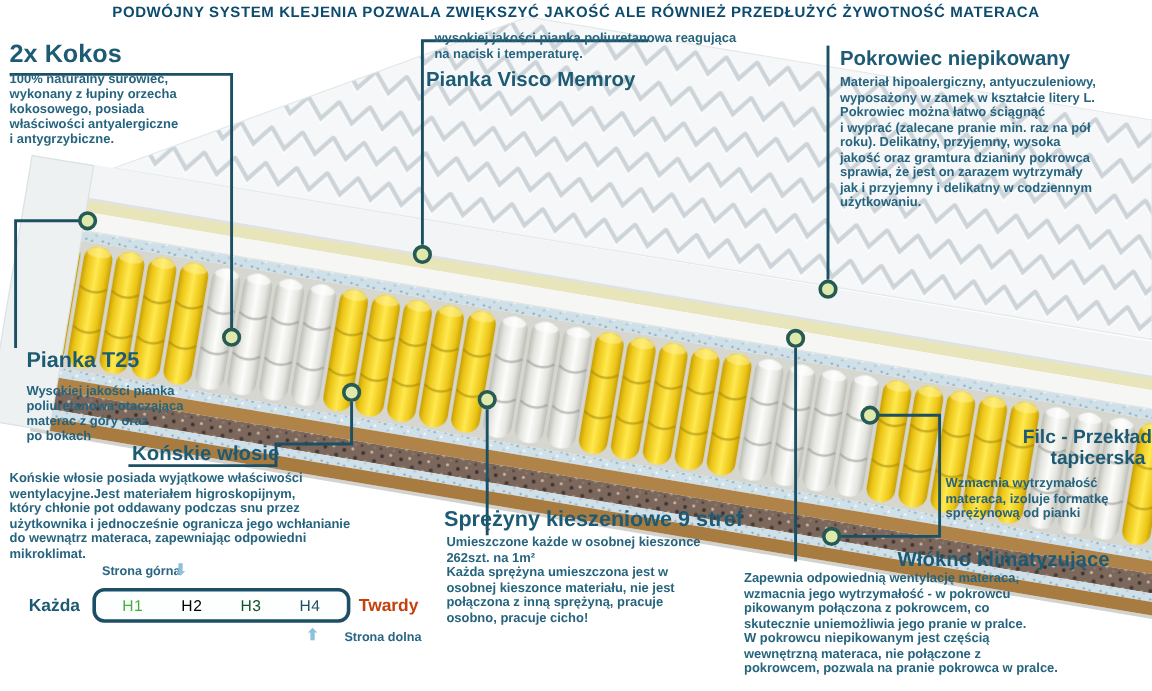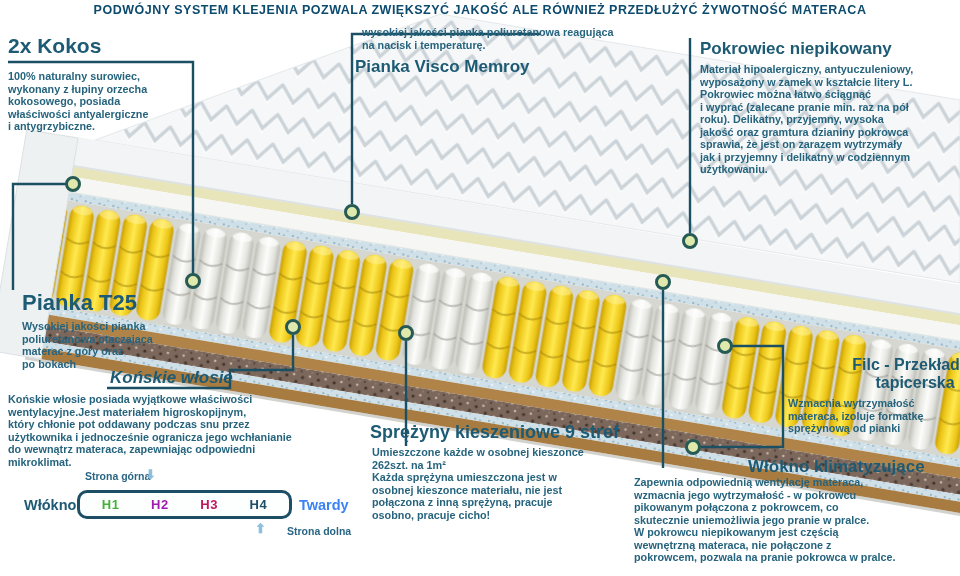--- a/index.html
+++ b/index.html
@@ -15,44 +15,44 @@
     left:0;right:0;top:3px;text-align:center;
     font-size:12.5px;font-weight:bold;letter-spacing:0.5px;
     color:#0c4a6e;
   }
   .sec-title{font-weight:bold;color:#1d5a73;}
   .body-txt{
     font-weight:bold;font-size:10.8px;line-height:12.5px;
     color:#26647e;white-space:pre-line;
   }
   .t-kokos{left:8px;top:34px;font-size:21px;}
-  .b-kokos{left:8px;top:70px;width:205px;}
+  .b-kokos{left:8px;top:60px;width:205px;}
   .t-visco{left:355px;top:17px;font-size:17px;margin-top:40px;}
   .b-visco{left:362px;top:26px;width:312px;}
   .t-pokrowiec{left:700px;top:39px;font-size:17px;}
   .b-pokrowiec{left:700px;top:63px;width:268px;}
-  .t-t25{left:22px;top:290px;font-size:22px;}
+  .t-t25{left:22px;top:290px;font-size:18px;}
   .b-t25{left:22px;top:320px;width:170px;}
-  .t-konskie{left:110px;top:368px;font-size:17px;font-style:italic;}
+  .t-konskie{left:110px;top:368px;font-size:17px;}
   .b-konskie{left:8px;top:393px;width:382px;}
   .t-filc{left:790px;top:356px;font-size:16px;width:162px;text-align:center;line-height:18px;white-space:pre-line;padding-left:44px;}
   .b-filc{left:788px;top:397px;width:172px;}
   .t-sprezyny{left:370px;top:422px;font-size:18px;}
   .b-sprezyny{left:372px;top:446px;width:252px;}
   .t-wlokno{left:748px;top:457px;font-size:17px;}
-  .b-wlokno{left:634px;top:476px;width:302px;}
+  .b-wlokno{left:620px;top:476px;width:302px;}
   .lbl-miekki{left:24px;top:497px;font-size:14.5px;font-weight:bold;color:#1d5a73;}
-  .lbl-twardy{left:299px;top:497px;font-size:14.5px;font-weight:bold;color:#3b82f6;}
+  .lbl-twardy{left:299px;top:497px;font-size:14.5px;font-weight:bold;color:#c2410c;}
   .scale-box{
     left:77px;top:490px;width:215px;height:29px;
     border:3.5px solid #1c4f66;border-radius:10px;background:#fdfefe;
     display:flex;align-items:center;justify-content:space-around;
     box-sizing:border-box;padding:0 6px;
   }
-  .scale-lv{font-size:13px;font-weight:bold;letter-spacing:0.5px;}
+  .scale-lv{font-size:13px;font-weight:normal;letter-spacing:0.5px;}
   .note{font-size:10.5px;font-weight:bold;color:#2a6684;}
   .n-gorna{left:85px;top:470px;}
   .n-dolna{left:271px;top:525px;padding-left:16px;}
   .arrow{font-size:13px;color:#8cc0dc;font-weight:bold;}
   .a-down{left:145px;top:467px;}
   .a-up{left:255px;top:521px;}
 </style>
 </head>
 <body>
 
@@ -216,23 +216,23 @@
 wzmacnia jego wytrzymałość - w pokrowcu
 pikowanym połączona z pokrowcem, co
 skutecznie uniemożliwia jego pranie w pralce.
 W pokrowcu niepikowanym jest częścią
 wewnętrzną materaca, nie połączone z
 pokrowcem, pozwala na pranie pokrowca w pralce.</div>
 
 <div class="abs layer-text note n-gorna">Strona górna</div>
 <span class="abs layer-text arrow a-down">⬇</span>
 
-<div class="abs layer-text lbl-miekki">Włókno</div>
+<div class="abs layer-text lbl-miekki">Każda</div>
 <div class="abs layer-text scale-box">
   <span class="scale-lv" style="color: rgb(69, 177, 58);">H1</span>
-  <span class="scale-lv" style="color: #a21caf;">H2</span>
-  <span class="scale-lv" style="color: #be185d;">H3</span>
+  <span class="scale-lv" style="color: #000000;">H2</span>
+  <span class="scale-lv" style="color: #14532d;">H3</span>
   <span class="scale-lv" style="color: rgb(28, 79, 102);">H4</span>
 </div>
 <div class="abs layer-text lbl-twardy">Twardy</div>
 
 <span class="abs layer-text arrow a-up">⬆</span>
 <div class="abs layer-text note n-dolna">Strona dolna</div>
 
 </body></html>

